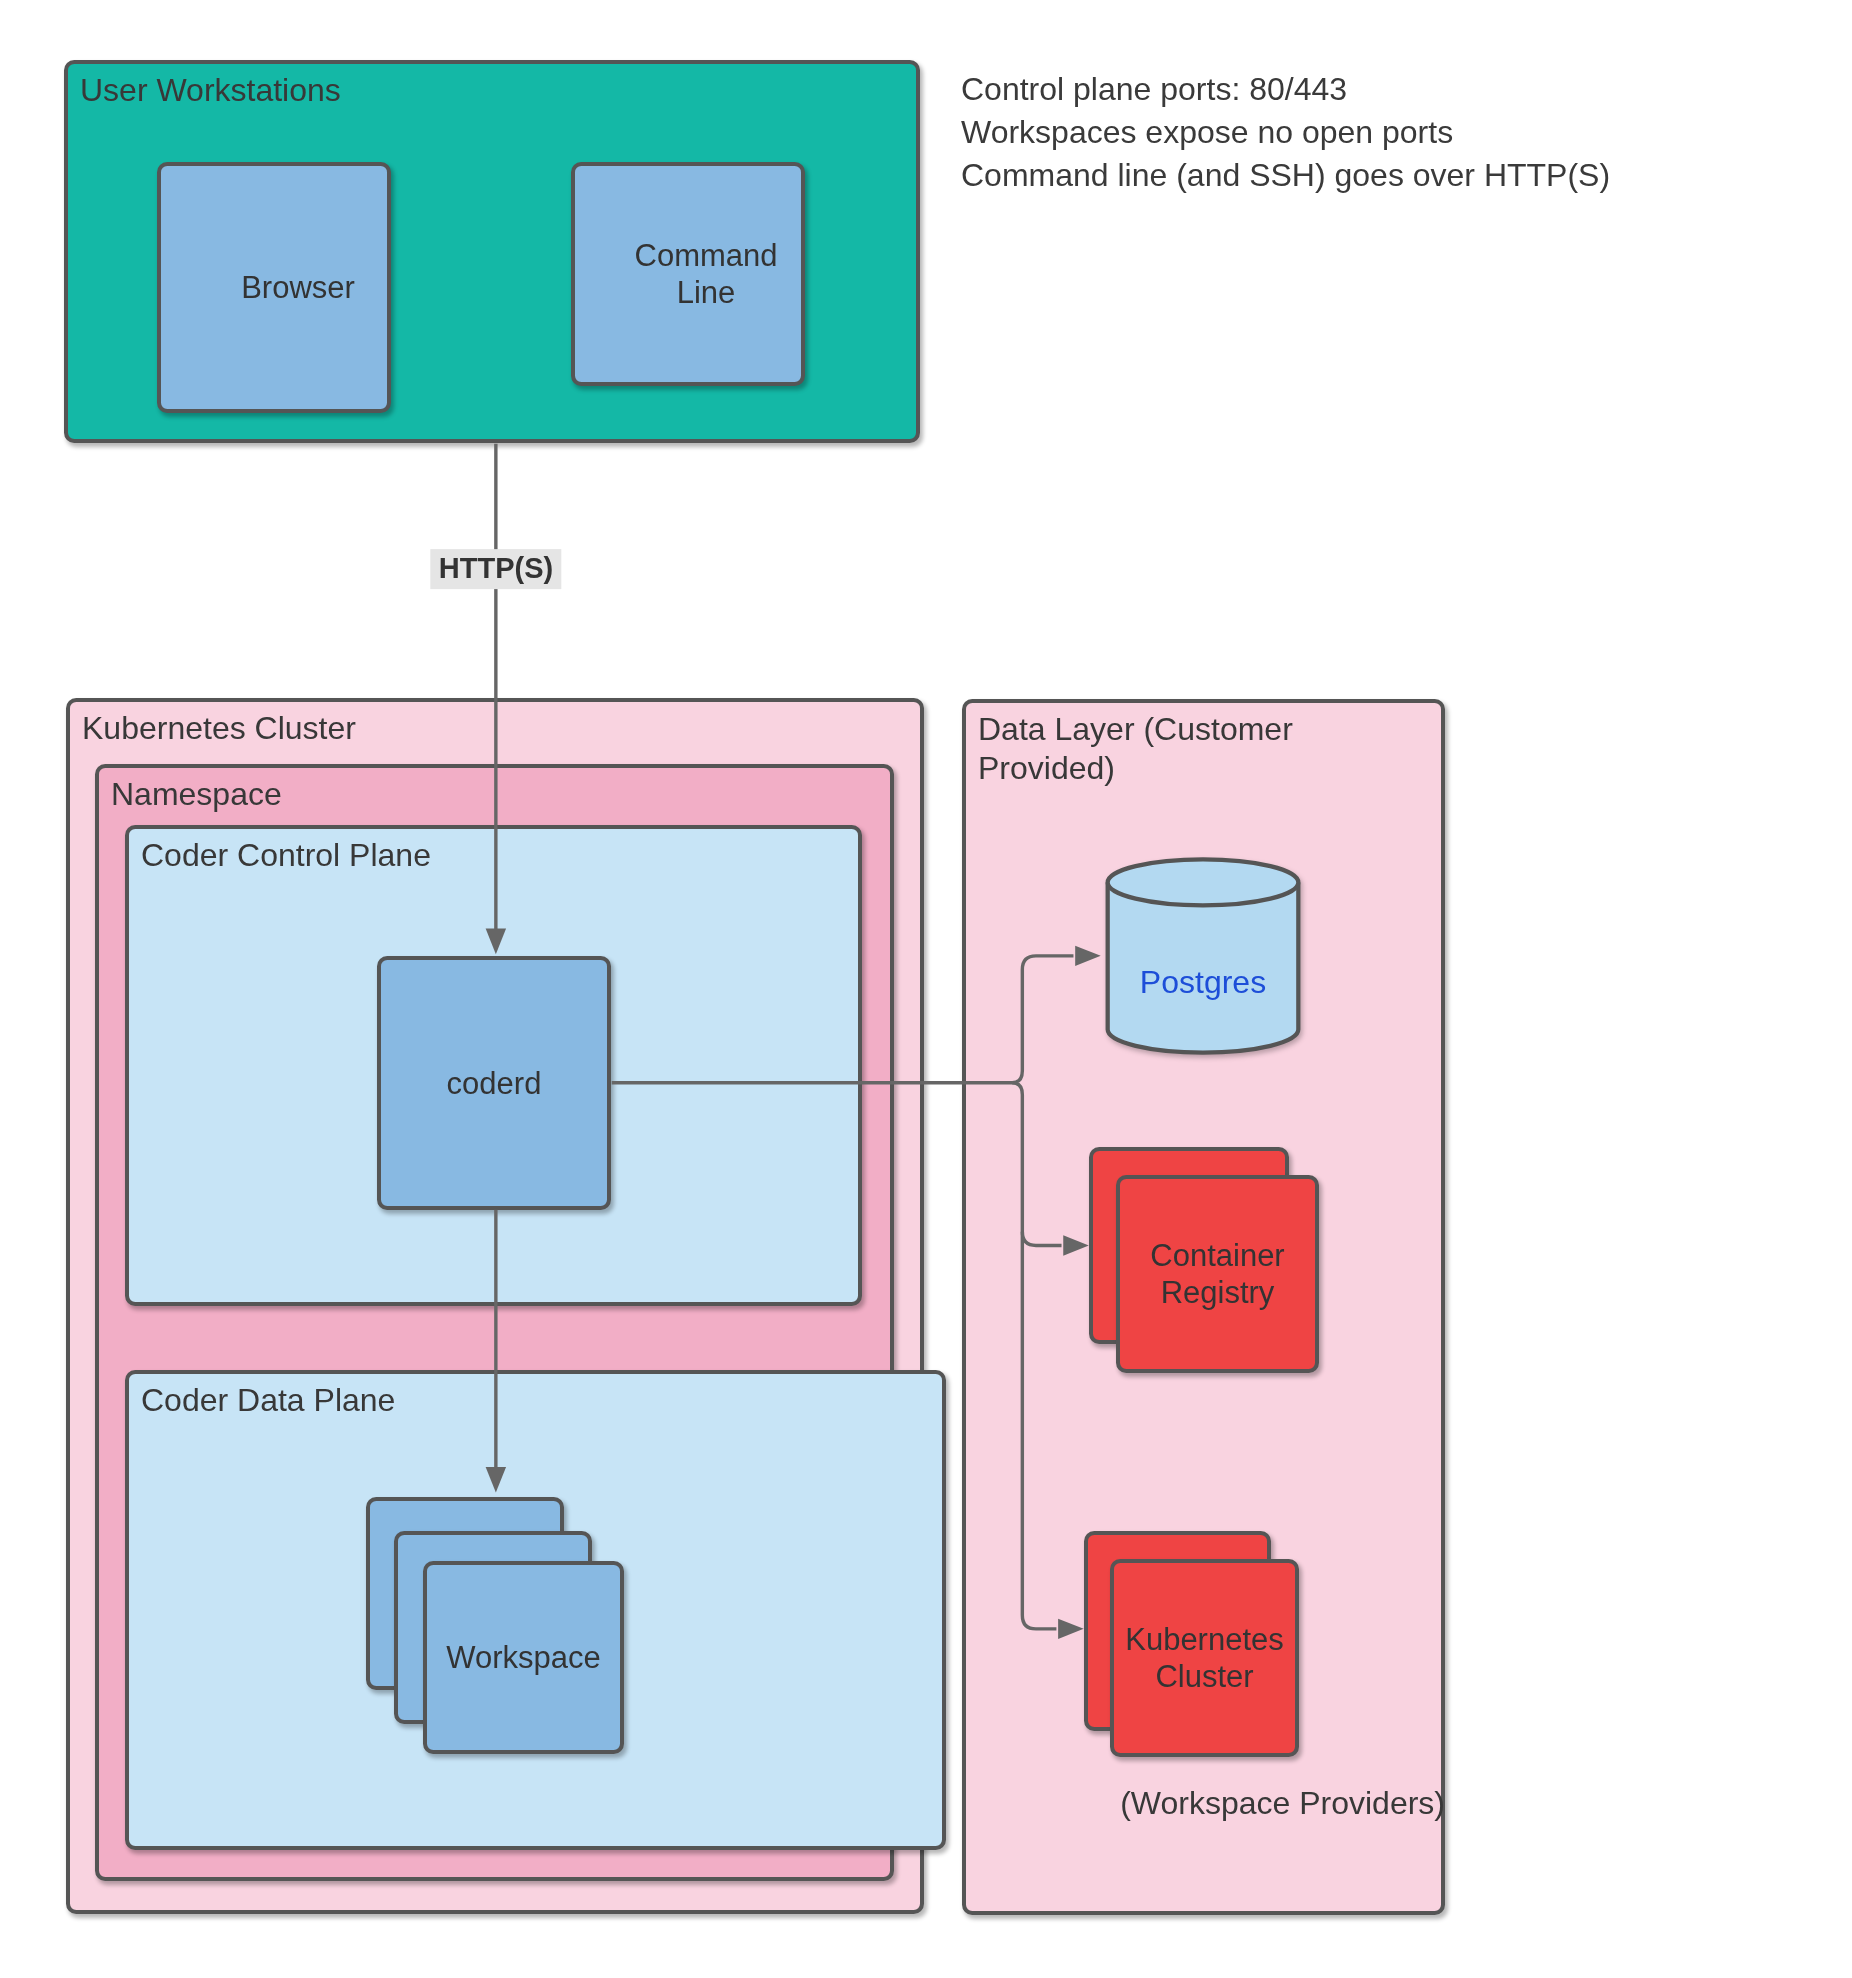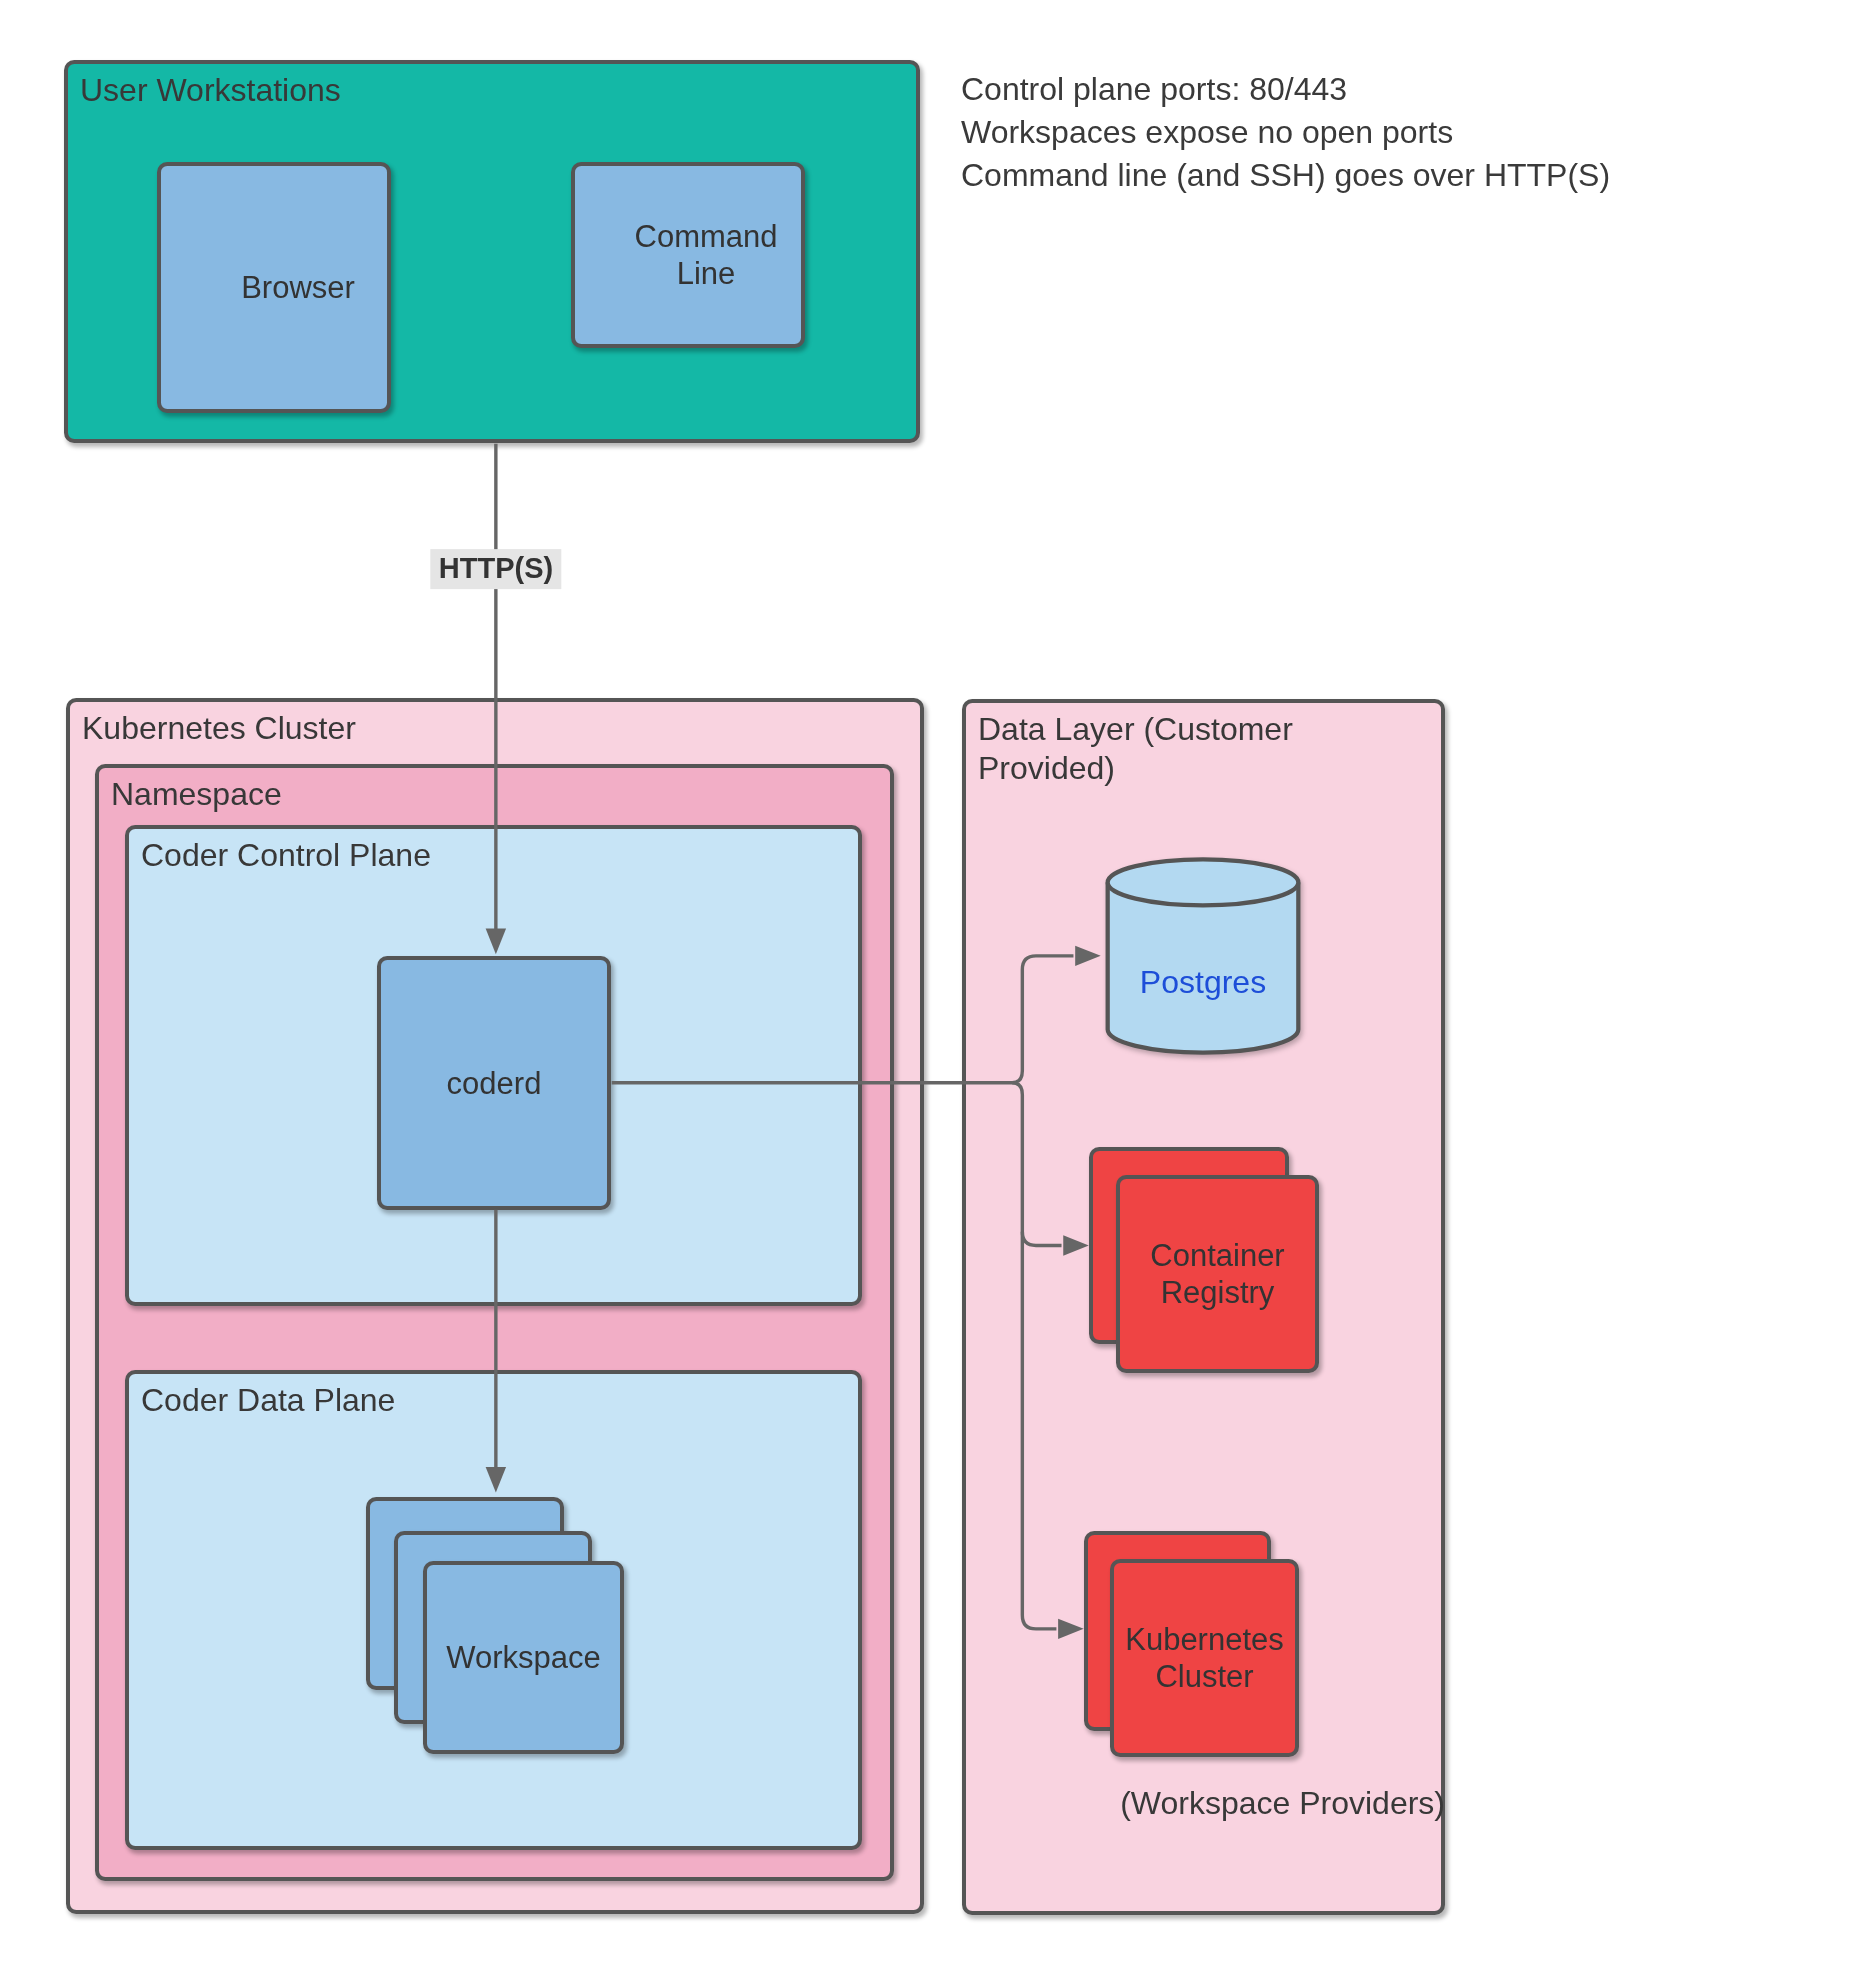--- a/index.html
+++ b/index.html
@@ -43,21 +43,21 @@
 </head>
 <body>
 
 <div id="canvas">
 
   <div class="group bg-userws" style="left:64px;top:60px;width:856px;height:383px;">
     <div class="group-title">User Workstations</div>
     <div class="node bg-node-blue" style="left:89px;top:98px;width:234px;height:251px;padding-left:48px;">
       <span>Browser</span>
     </div>
-    <div class="node bg-node-blue" style="left:503px;top:98px;width:234px;height:186px;padding-left:36px;">
+    <div class="node bg-node-blue" style="left:503px;top:98px;width:234px;height:224px;padding-left:36px;">
       <span class="constrain" style="max-width:166px;">Command Line</span>
     </div>
   </div>
 
   <div class="notes" style="left:961px;top:68px;">
     <div>Control plane ports: 80/443</div>
     <div>Workspaces expose no open ports</div>
     <div>Command line (and SSH) goes over HTTP(S)</div>
   </div>
 
@@ -70,21 +70,21 @@
   </div>
 
   <div class="group bg-panel-blue" style="left:125px;top:825px;width:737px;height:481px;">
     <div class="group-title">Coder Control Plane</div>
   </div>
 
   <div class="node bg-node-blue" style="left:377px;top:956px;width:234px;height:254px;z-index:3;">
     <span>coderd</span>
   </div>
 
-  <div class="group bg-panel-blue" style="left:125px;top:1370px;width:737px;height:480px;">
+  <div class="group bg-panel-blue" style="left:125px;top:1370px;width:821px;height:480px;">
     <div class="group-title">Coder Data Plane</div>
   </div>
 
   <div>
     <div class="node bg-node-blue" style="left:366px;top:1497px;width:198px;height:193px;z-index:3;"></div>
     <div class="node bg-node-blue" style="left:394px;top:1531px;width:198px;height:193px;z-index:3;"></div>
     <div class="node bg-node-blue" style="left:423px;top:1561px;width:201px;height:193px;z-index:3;">
       <span>Workspace</span>
     </div>
   </div>

